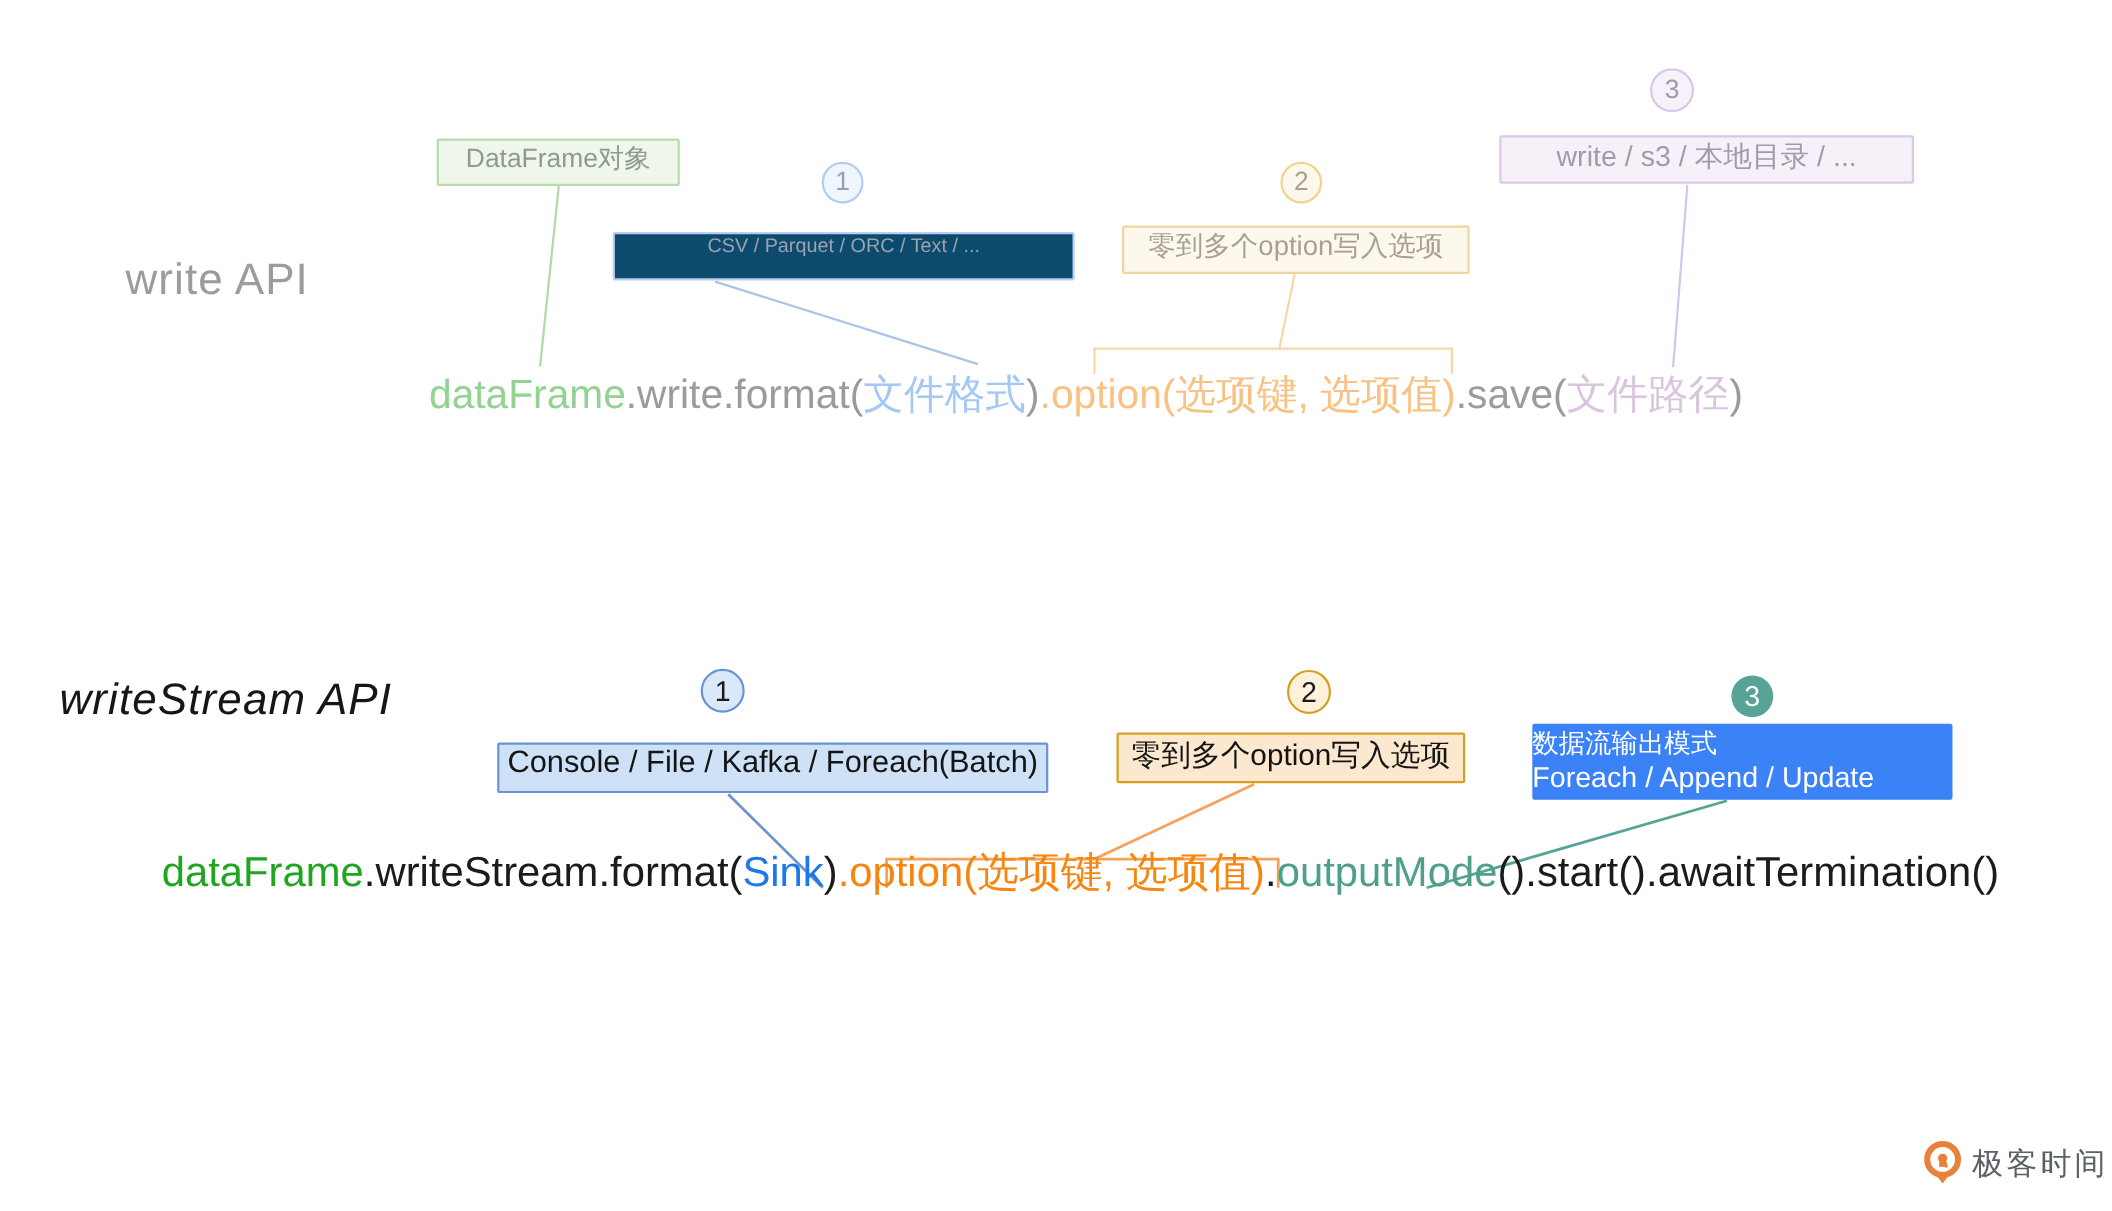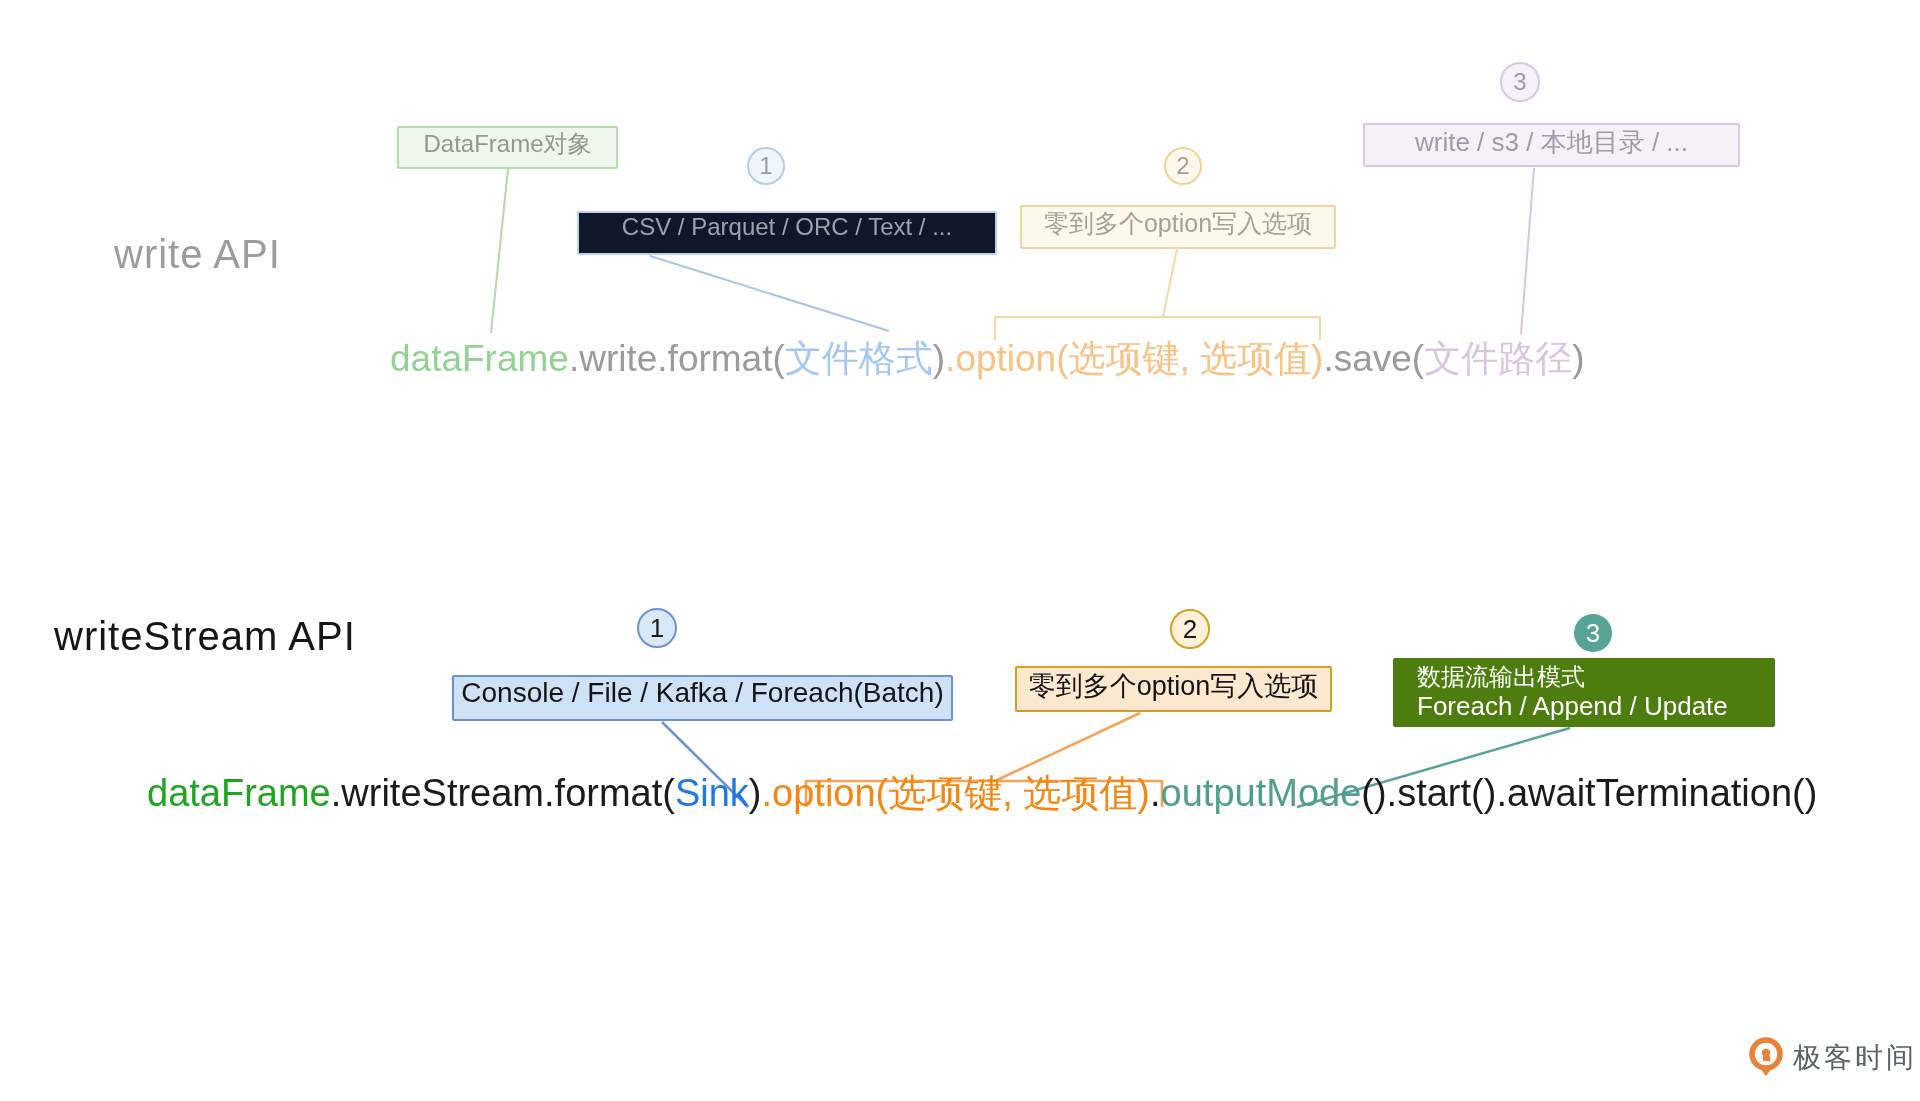--- a/index.html
+++ b/index.html
@@ -2,34 +2,34 @@
 <html><head>
 <meta charset="utf-8">
 <style>
   html,body{margin:0;padding:0;background:#ffffff;}
   body{font-family:"Liberation Sans","DejaVu Sans",sans-serif;}
   .canvas{position:relative;width:1920px;height:1101px;background:#fff;overflow:hidden;}
   svg.connectors{position:absolute;left:0;top:0;width:1920px;height:1101px;pointer-events:none;}
 
   .api-label{position:absolute;white-space:nowrap;line-height:1.2;}
   .label-write{left:114px;top:230px;font-size:40px;color:#9c9c9c;letter-spacing:1px;}
-  .label-stream{left:54px;top:612px;font-size:40px;color:#161616;letter-spacing:1px;}
+  .label-stream{left:54px;top:612px;font-size:40px;color:#161616;letter-spacing:1px;font-style:italic;}
 
   .callout{position:absolute;display:flex;align-items:flex-start;justify-content:center;
            white-space:nowrap;border-radius:2px;box-sizing:border-box;text-align:center;}
   
   .co-green {left:397px;top:126px;width:221px;height:43px;background:#eef7e9;border:2px solid #b7dcab;color:#8f9a8c;font-size:24px;}
-  .co-blue-t{left:577px;top:211px;width:420px;height:44px;background:#0f172a;border:2px solid #b9cfee;color:#9ba3ad;font-size:24px;}
+  .co-blue-t{left:557px;top:211px;width:420px;height:44px;background:#0c4a6e;border:2px solid #b9cfee;color:#9ba3ad;font-size:18px;}
   .co-orange-t{left:1020px;top:205px;width:316px;height:44px;background:#fdf8ec;border:2px solid #f1d59e;color:#a8a193;font-size:25px;}
   .co-purple{left:1363px;top:123px;width:377px;height:44px;background:#f6f1f9;border:2px solid #d9c9e6;color:#a29aab;font-size:26px;}
   
   .co-blue-b{left:408px;top:675px;width:501px;height:46px;background:#cfe1f7;border:2px solid #6b94cd;color:#141414;font-size:28px;margin-left:44px;}
   .co-orange-b{left:1015px;top:666px;width:317px;height:46px;background:#fce8cf;border:2px solid #d4a01d;color:#141414;font-size:27px;}
-  .co-teal{left:1393px;top:658px;width:382px;height:69px;background:#4d7c0f;border:none;color:#ffffff;
-           flex-direction:column;justify-content:center;line-height:1.2;padding-left:24px;}
+  .co-teal{left:1393px;top:658px;width:382px;height:69px;background:#3b82f6;border:none;color:#ffffff;
+           flex-direction:column;justify-content:center;line-height:1.2;}
   .co-teal .l1{font-size:24px;}
   .co-teal .l2{font-size:26px;}
 
   .badge{position:absolute;border-radius:50%;display:flex;align-items:center;justify-content:center;
          box-sizing:border-box;}
   .bd-1t{left:747px;top:147px;width:38px;height:38px;border:2px solid #b2cdf1;background:#f0f6fd;color:#93a0b2;font-size:24px;}
   .bd-2t{left:1164px;top:147px;width:38px;height:38px;border:2px solid #f1d291;background:#fdf8ed;color:#a9a08c;font-size:24px;}
   .bd-3t{left:1500px;top:62px;width:40px;height:40px;border:2px solid #d8c7e7;background:#f7f2fa;color:#a198ab;font-size:24px;}
   .bd-1b{left:637px;top:608px;width:40px;height:40px;border:2px solid #6b94cd;background:#d9e9fa;color:#1a1a1a;font-size:26px;}
   .bd-2b{left:1170px;top:609px;width:40px;height:40px;border:2px solid #d4a01d;background:#fdf1d9;color:#1a1a1a;font-size:26px;}

